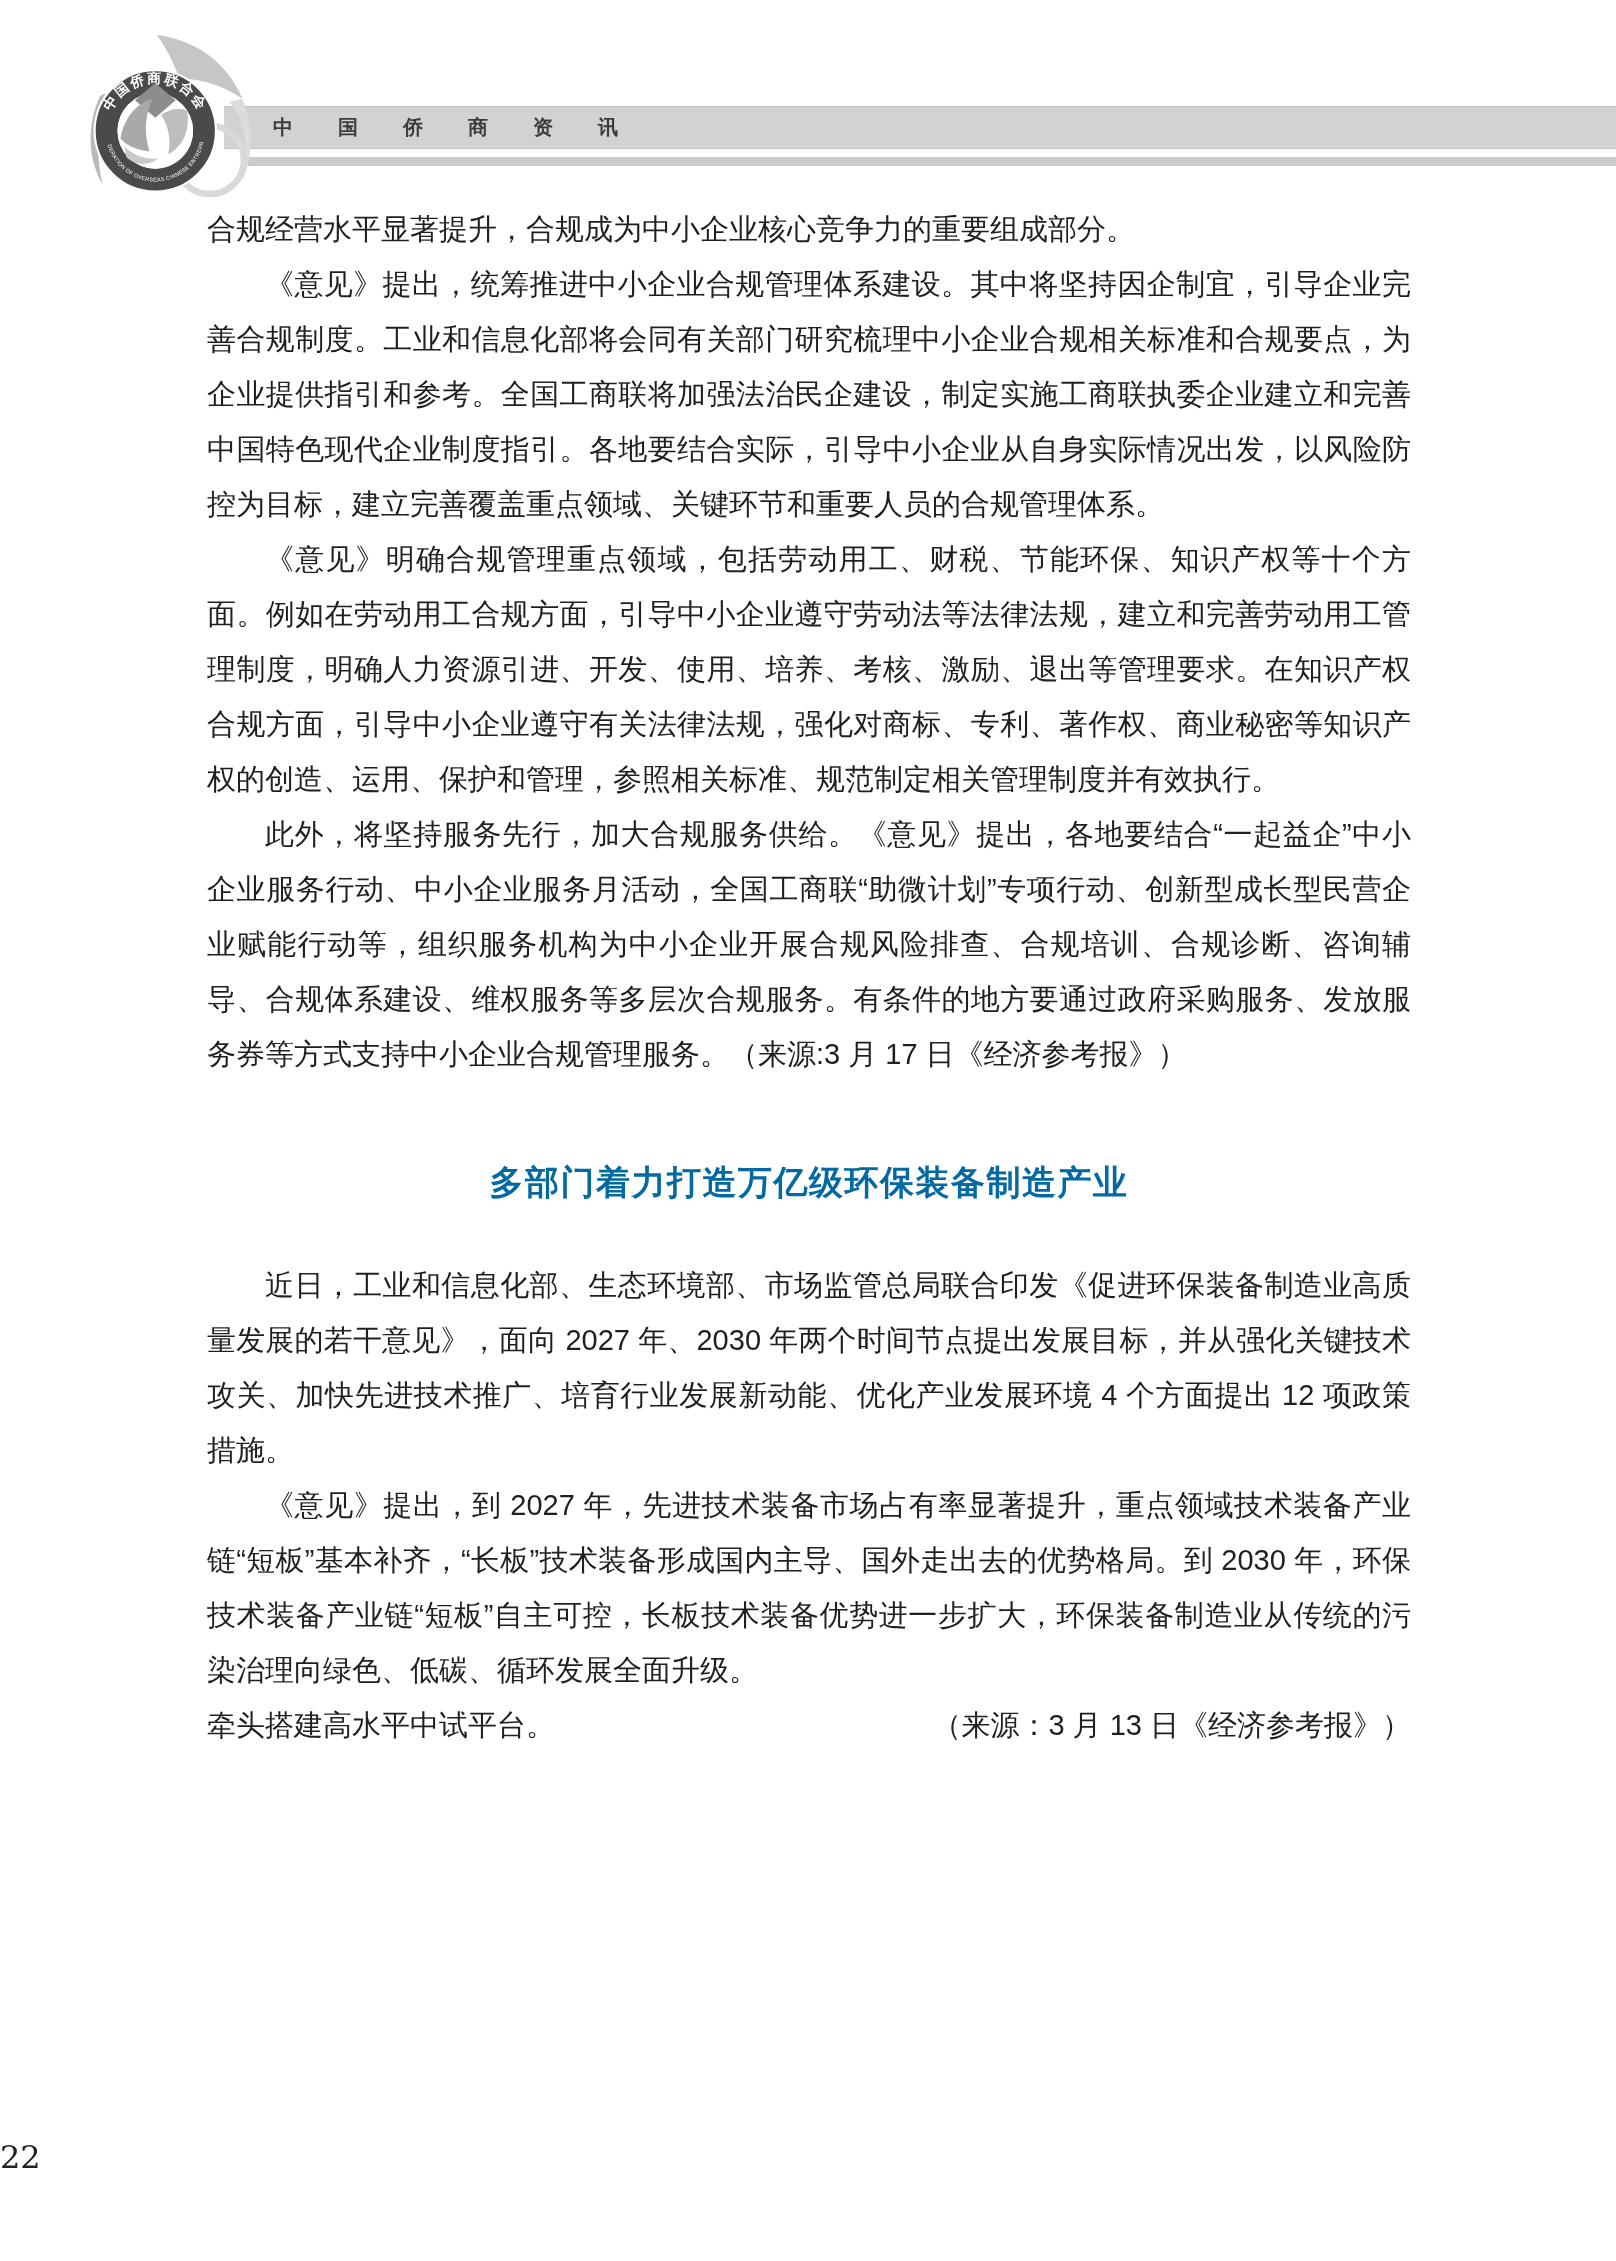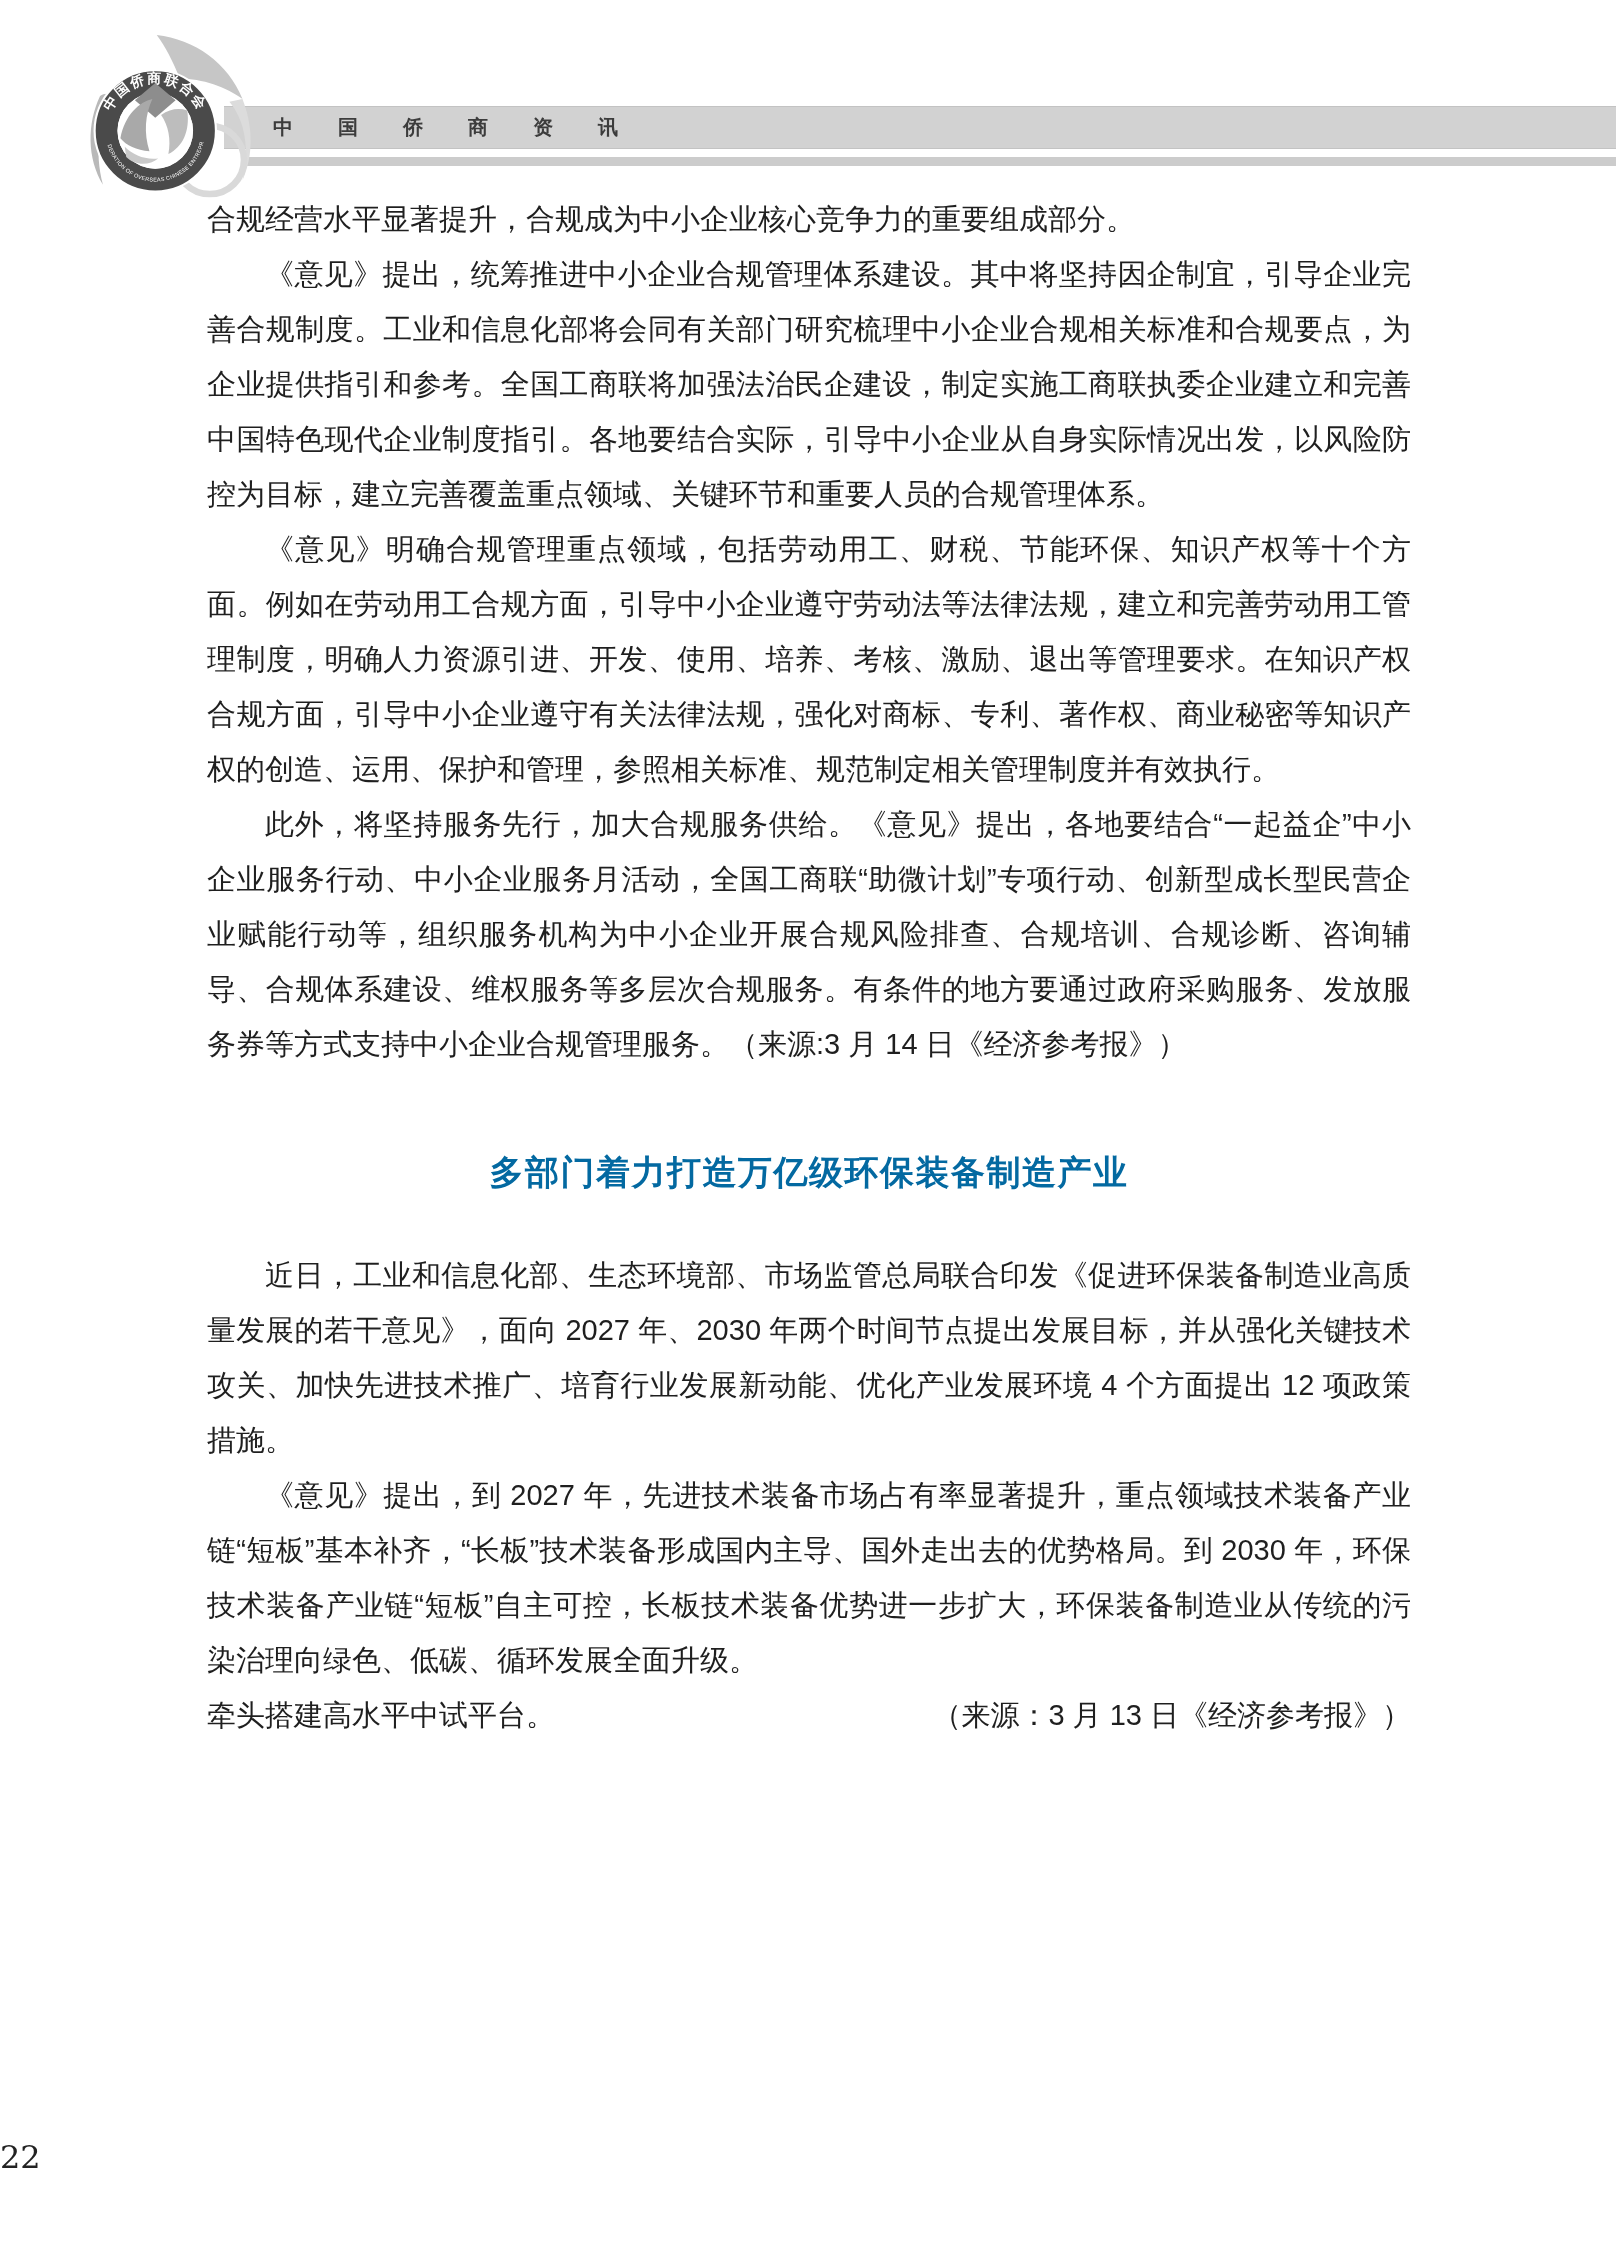--- a/index.html
+++ b/index.html
@@ -18,21 +18,21 @@
     font-size:20px;font-weight:700;color:#3c3c3c;
     letter-spacing:45px;white-space:nowrap;
   }
   .bar-thin{
     position:absolute;left:246px;right:0;top:157px;height:8.7px;
     background:#cccccc;
   }
   .logo{position:absolute;left:55px;top:29px;z-index:5;}
   
   .content{
-    position:absolute;left:207px;top:192px;width:1204px;
+    position:absolute;left:207px;top:202px;width:1204px;
     font-size:29px;line-height:55px;text-align:justify;
   }
   .content p{margin:0;text-indent:2em;}
   .content p.noindent{text-indent:0;}
   .article-title{
     font-size:34px;font-weight:700;color:#0369a1;text-align:center;
     letter-spacing:1.5px;margin:73px 0 48px 0;line-height:55px;text-indent:0;
   }
   .source-line{
     display:flex;justify-content:space-between;align-items:flex-start;
@@ -88,21 +88,21 @@
       </text>
     </svg>
   </header>
 
   <main class="content">
 
     <section>
       <p class="noindent">合规经营水平显著提升，合规成为中小企业核心竞争力的重要组成部分。</p>
       <p>《意见》提出，统筹推进中小企业合规管理体系建设。其中将坚持因企制宜，引导企业完善合规制度。工业和信息化部将会同有关部门研究梳理中小企业合规相关标准和合规要点，为企业提供指引和参考。全国工商联将加强法治民企建设，制定实施工商联执委企业建立和完善中国特色现代企业制度指引。各地要结合实际，引导中小企业从自身实际情况出发，以风险防控为目标，建立完善覆盖重点领域、关键环节和重要人员的合规管理体系。</p>
       <p>《意见》明确合规管理重点领域，包括劳动用工、财税、节能环保、知识产权等十个方面。例如在劳动用工合规方面，引导中小企业遵守劳动法等法律法规，建立和完善劳动用工管理制度，明确人力资源引进、开发、使用、培养、考核、激励、退出等管理要求。在知识产权合规方面，引导中小企业遵守有关法律法规，强化对商标、专利、著作权、商业秘密等知识产权的创造、运用、保护和管理，参照相关标准、规范制定相关管理制度并有效执行。</p>
-      <p>此外，将坚持服务先行，加大合规服务供给。《意见》提出，各地要结合“一起益企”中小企业服务行动、中小企业服务月活动，全国工商联“助微计划”专项行动、创新型成长型民营企业赋能行动等，组织服务机构为中小企业开展合规风险排查、合规培训、合规诊断、咨询辅导、合规体系建设、维权服务等多层次合规服务。有条件的地方要通过政府采购服务、发放服务券等方式支持中小企业合规管理服务。（来源:3 月 14 日《经济参考报》）</p>
+      <p>此外，将坚持服务先行，加大合规服务供给。《意见》提出，各地要结合“一起益企”中小企业服务行动、中小企业服务月活动，全国工商联“助微计划”专项行动、创新型成长型民营企业赋能行动等，组织服务机构为中小企业开展合规风险排查、合规培训、合规诊断、咨询辅导、合规体系建设、维权服务等多层次合规服务。有条件的地方要通过政府采购服务、发放服务券等方式支持中小企业合规管理服务。（来源:3 月 17 日《经济参考报》）</p>
     </section>
 
     <h1 class="article-title">多部门着力打造万亿级环保装备制造产业</h1>
 
     <section>
       <p>近日，工业和信息化部、生态环境部、市场监管总局联合印发《促进环保装备制造业高质量发展的若干意见》，面向 2027 年、2030 年两个时间节点提出发展目标，并从强化关键技术攻关、加快先进技术推广、培育行业发展新动能、优化产业发展环境 4 个方面提出 12 项政策措施。</p>
       <p>《意见》提出，到 2027 年，先进技术装备市场占有率显著提升，重点领域技术装备产业链“短板”基本补齐，“长板”技术装备形成国内主导、国外走出去的优势格局。到 2030 年，环保技术装备产业链“短板”自主可控，长板技术装备优势进一步扩大，环保装备制造业从传统的污染治理向绿色、低碳、循环发展全面升级。</p>
       <div class="source-line">
         <span class="left-text">牵头搭建高水平中试平台。</span>
         <span class="source">（来源：3 月 13 日《经济参考报》）</span>

